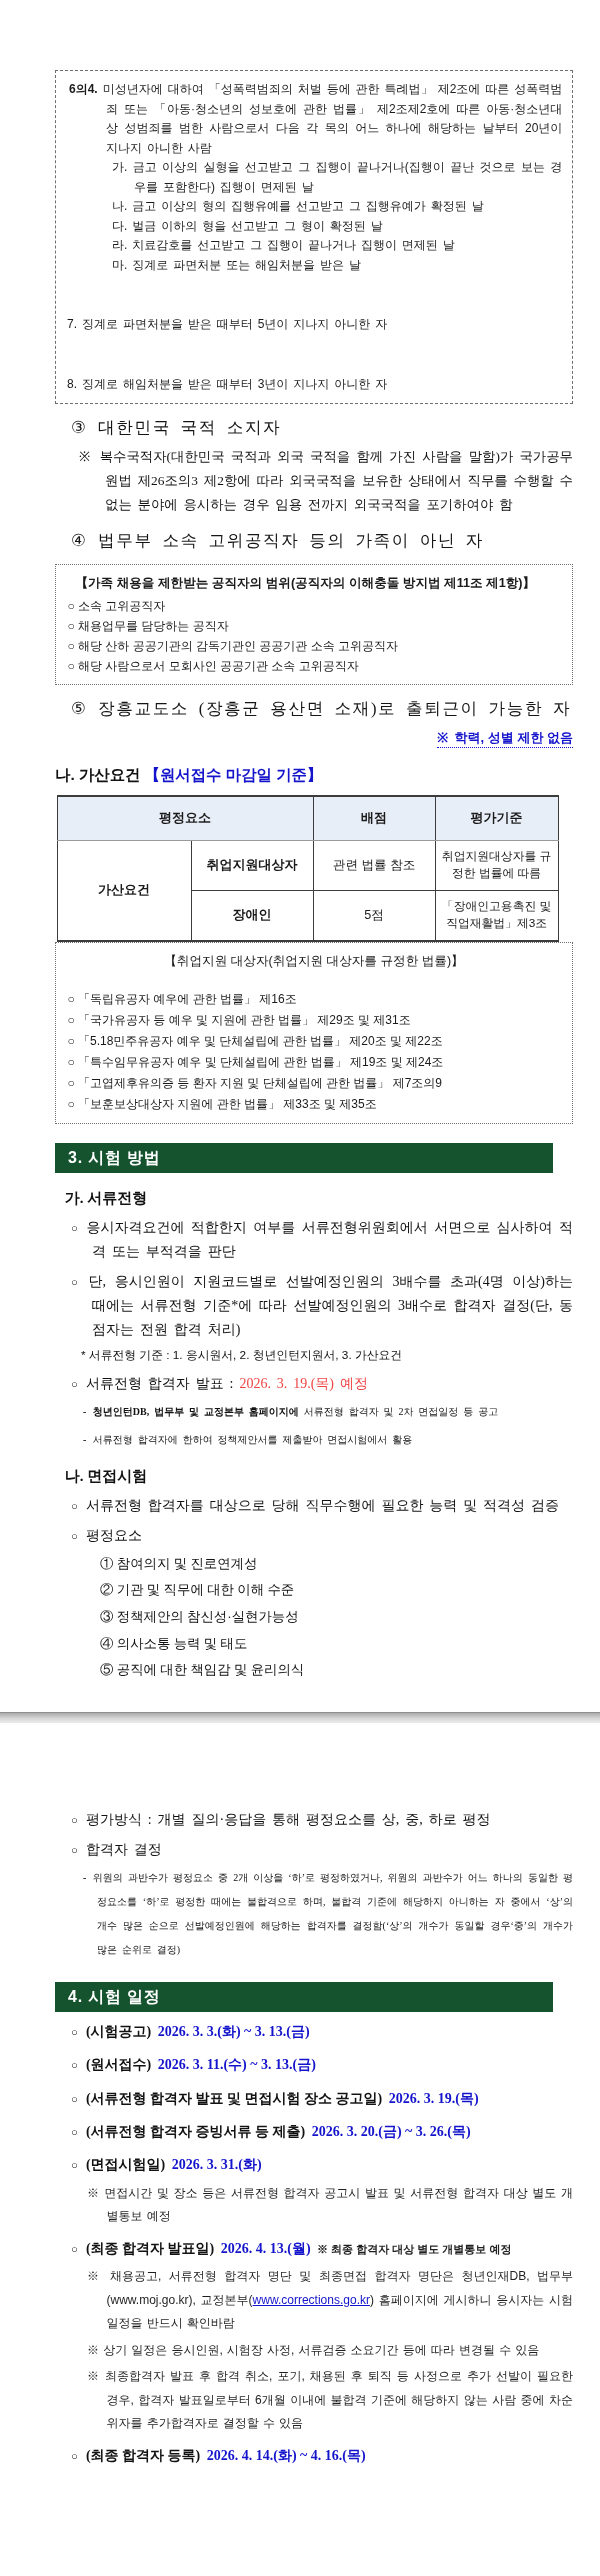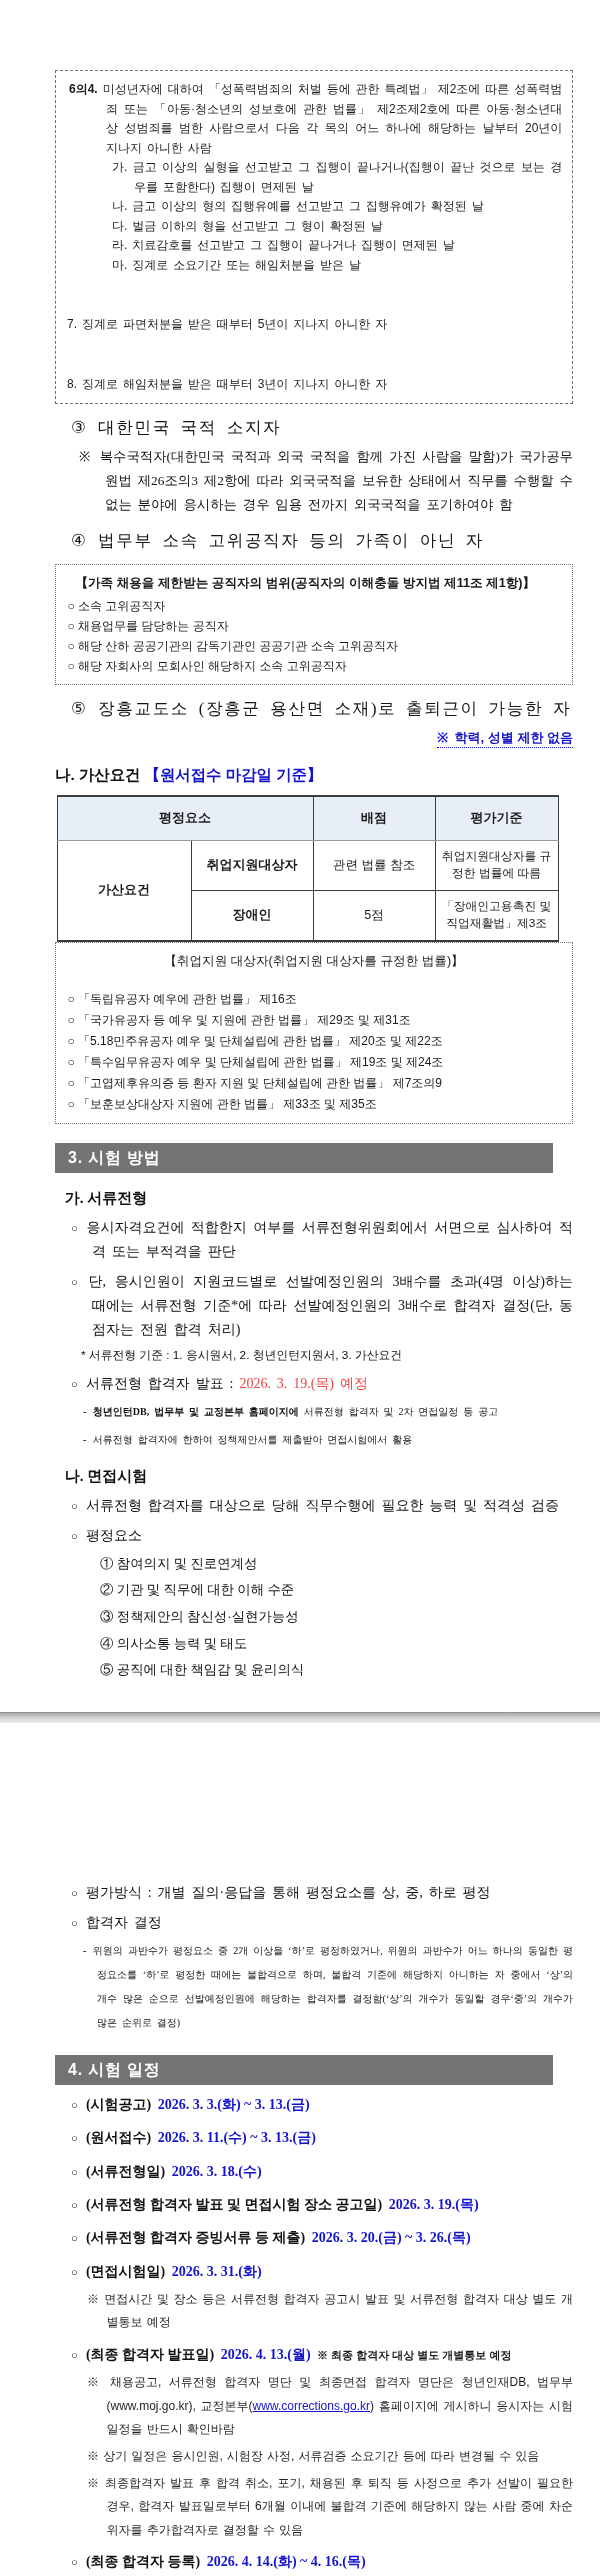--- a/index.html
+++ b/index.html
@@ -2,21 +2,21 @@
 <html style="font-size:13px"><head>
 <meta charset="utf-8">
 <style>
   html,body{margin:0;padding:0;}
   body{width:601px;height:2576px;background:#ffffff;color:#121212;
        font-family:"Liberation Serif", serif;overflow:hidden;}
   .page{box-sizing:border-box;padding-left:55px;padding-right:28px;overflow:hidden;
         display:flex;flex-direction:column;align-items:stretch;background:#fff;}
   .page > *{flex:0 0 auto;}
   .page1{height:1712px;padding-top:70px;}
-  .page2{height:852px;padding-top:78px;justify-content:flex-end;}
+  .page2{height:852px;padding-top:78px;}
   .flex-gap{flex:1 1 auto;min-height:0;}
   .page-sep{height:11.4px;box-sizing:border-box;border-top:0.8px solid #8f8f8f;
             background:linear-gradient(#ababab,#d7d7d7 55%,#ececec);}
   p{margin:0;}
 
   
   .dash-box{border:0.8px dashed #6f6f6f;padding:9px 9.7px 9px 8px;
             font-family:"Liberation Sans", sans-serif;font-size:12px;line-height:19.5px;
             text-align:justify;word-spacing:1.6px;color:#1a1a1a;}
   .bx-main{padding-left:42px;text-indent:-37px;}
@@ -57,21 +57,21 @@
   table.btable{border:0.8px solid #3c3c3c;border-top:2px solid #3c3c3c;border-bottom:2px solid #3c3c3c;}
   .btable th{background:#e8eef7;font-size:13px;font-weight:700;height:41px;
              border:0.8px solid #3c3c3c;border-bottom:0.8px solid #9a9a9a;}
   .btable td{border:0.8px solid #3c3c3c;border-top:0.8px solid #a5a5a5;height:46px;
              font-size:12.6px;padding:1.6px 3.2px;}
   .btable td.bold{font-weight:700;font-size:13px;}
   .btable td.crit{font-size:11.8px;line-height:17px;}
 
   
   .navy-bar{margin-top:19.5px;width:498px;height:30px;line-height:30px;box-sizing:border-box;
-            background:#737373;color:#ffffff;font-family:"Liberation Sans", sans-serif;
+            background:#14532d;color:#ffffff;font-family:"Liberation Sans", sans-serif;
             font-weight:700;font-size:16px;padding-left:13px;letter-spacing:0.8px;}
 
   .sub-head{margin:14.6px 0 0 9.7px;font-size:15px;font-weight:700;line-height:21px;}
 
   .bullet{margin:6.5px 0 0 16px;padding-left:21px;text-indent:-21px;font-size:14px;
           line-height:24px;text-align:justify;word-spacing:2.4px;}
   .bullet .bm{margin-right:8px;font-size:11.4px;}
   .small-note{margin:3.2px 0 0 26px;font-family:"Liberation Sans", sans-serif;
               font-size:11.8px;line-height:20px;}
   .dashline{margin:4px 0 0 28px;padding-left:14px;text-indent:-14px;font-size:10px;
@@ -100,37 +100,37 @@
 <div>
 
   <div class="page page1">
 
     <div class="dash-box">
       <p class="bx-main"><span class="num bold">6의4.</span> <span>미성년자에 대하여 「성폭력범죄의 처벌 등에 관한 특례법」 제2조에 따른 성폭력범죄 또는 「아동·청소년의 성보호에 관한 법률」 제2조제2호에 따른 아동·청소년대상 성범죄를 범한 사람으로서 다음 각 목의 어느 하나에 해당하는 날부터 20년이 지나지 아니한 사람</span></p>
       <p class="bx-sub">가. 금고 이상의 실형을 선고받고 그 집행이 끝나거나(집행이 끝난 것으로 보는 경우를 포함한다) 집행이 면제된 날</p>
       <p class="bx-sub">나. 금고 이상의 형의 집행유예를 선고받고 그 집행유예가 확정된 날</p>
       <p class="bx-sub">다. 벌금 이하의 형을 선고받고 그 형이 확정된 날</p>
       <p class="bx-sub">라. 치료감호를 선고받고 그 집행이 끝나거나 집행이 면제된 날</p>
-      <p class="bx-sub">마. 징계로 소요기간 또는 해임처분을 받은 날</p>
+      <p class="bx-sub">마. 징계로 파면처분 또는 해임처분을 받은 날</p>
       <p class="bx-flat">7. 징계로 파면처분을 받은 때부터 5년이 지나지 아니한 자</p>
       <p class="bx-flat">8. 징계로 해임처분을 받은 때부터 3년이 지나지 아니한 자</p>
     </div>
 
     <h3 class="circ-head"><span class="cm">③</span><span>대한민국 국적 소지자</span></h3>
 
     <p class="ref-note"><span class="rm">※</span><span>복수국적자(대한민국 국적과 외국 국적을 함께 가진 사람을 말함)가 국가공무원법 제26조의3 제2항에 따라 외국국적을 보유한 상태에서 직무를 수행할 수 없는 분야에 응시하는 경우 임용 전까지 외국국적을 포기하여야 함</span></p>
 
     <h3 class="circ-head"><span class="cm">④</span><span>법무부 소속 고위공직자 등의 가족이 아닌 자</span></h3>
 
     <div class="dot-box family-box">
       <p class="box-title">【가족 채용을 제한받는 공직자의 범위(공직자의 이해충돌 방지법 제11조 제1항)】</p>
       <p>○ 소속 고위공직자</p>
       <p>○ 채용업무를 담당하는 공직자</p>
       <p>○ 해당 산하 공공기관의 감독기관인 공공기관 소속 고위공직자</p>
-      <p>○ 해당 자회사의 모회사인 해당하지 소속 고위공직자</p>
+      <p>○ 해당 사람으로서 모회사인 공공기관 소속 고위공직자</p>
     </div>
 
     <h3 class="circ-head"><span class="cm">⑤</span><span>장흥교도소 (장흥군 용산면 소재)로 출퇴근이 가능한 자</span></h3>
 
     <p class="blue-note"><span class="ul-wrap"><span class="rm2">※</span><span>학력, 성별 제한 없음</span></span></p>
 
     <h2 class="bonus-head"><span>나. 가산요건</span><span class="blue-bracket">【원서접수 마감일 기준】</span></h2>
 
     <table class="btable">
       <colgroup>
@@ -200,21 +200,20 @@
   <div class="page page2">
 
     <p class="bullet"><span class="bm">○</span><span>평가방식 : 개별 질의·응답을 통해 평정요소를 상, 중, 하로 평정</span></p>
     <p class="bullet"><span class="bm">○</span><span>합격자 결정</span></p>
     <p class="dashline"><span class="dm">-</span><span>위원의 과반수가 평정요소 중 2개 이상을 ‘하’로 평정하였거나, 위원의 과반수가 어느 하나의 동일한 평정요소를 ‘하’로 평정한 때에는 불합격으로 하며, 불합격 기준에 해당하지 아니하는 자 중에서 ‘상’의 개수 많은 순으로 선발예정인원에 해당하는 합격자를 결정함(‘상’의 개수가 동일할 경우‘중’의 개수가 많은 순위로 결정)</span></p>
 
     <div class="navy-bar"><span>4. 시험 일정</span></div>
 
     <p class="sched"><span class="bm">○</span><span class="slabel">(시험공고)</span><span class="sdate">2026. 3. 3.(화) ~ 3. 13.(금)</span></p>
     <p class="sched"><span class="bm">○</span><span class="slabel">(원서접수)</span><span class="sdate">2026. 3. 11.(수) ~ 3. 13.(금)</span></p>
-    <p class="sched"><span class="bm">○</span><span class="slabel">(서류전형일)</span><span class="sdate">2026. 3. 18.(수)</span></p>
     <p class="sched"><span class="bm">○</span><span class="slabel">(서류전형 합격자 발표 및 면접시험 장소 공고일)</span><span class="sdate">2026. 3. 19.(목)</span></p>
     <p class="sched"><span class="bm">○</span><span class="slabel">(서류전형 합격자 증빙서류 등 제출)</span><span class="sdate">2026. 3. 20.(금) ~ 3. 26.(목)</span></p>
     <p class="sched"><span class="bm">○</span><span class="slabel">(면접시험일)</span><span class="sdate">2026. 3. 31.(화)</span></p>
     <p class="sched-note">※ 면접시간 및 장소 등은 서류전형 합격자 공고시 발표 및 서류전형 합격자 대상 별도 개별통보 예정</p>
     <p class="sched"><span class="bm">○</span><span class="slabel">(최종 합격자 발표일)</span><span class="sdate">2026. 4. 13.(월)</span><span class="suffix">※ 최종 합격자 대상 별도 개별통보 예정</span></p>
     <p class="sched-note"><span>※ 채용공고, 서류전형 합격자 명단 및 최종면접 합격자 명단은 청년인재DB, 법무부 (www.moj.go.kr), 교정본부(</span><span class="link">www.corrections.go.kr</span><span>) 홈페이지에 게시하니 응시자는 시험일정을 반드시 확인바람</span></p>
     <p class="sched-note">※ 상기 일정은 응시인원, 시험장 사정, 서류검증 소요기간 등에 따라 변경될 수 있음</p>
     <p class="sched-note">※ 최종합격자 발표 후 합격 취소, 포기, 채용된 후 퇴직 등 사정으로 추가 선발이 필요한 경우, 합격자 발표일로부터 6개월 이내에 불합격 기준에 해당하지 않는 사람 중에 차순위자를 추가합격자로 결정할 수 있음</p>
     <p class="sched"><span class="bm">○</span><span class="slabel">(최종 합격자 등록)</span><span class="sdate">2026. 4. 14.(화) ~ 4. 16.(목)</span></p>
   </div>

